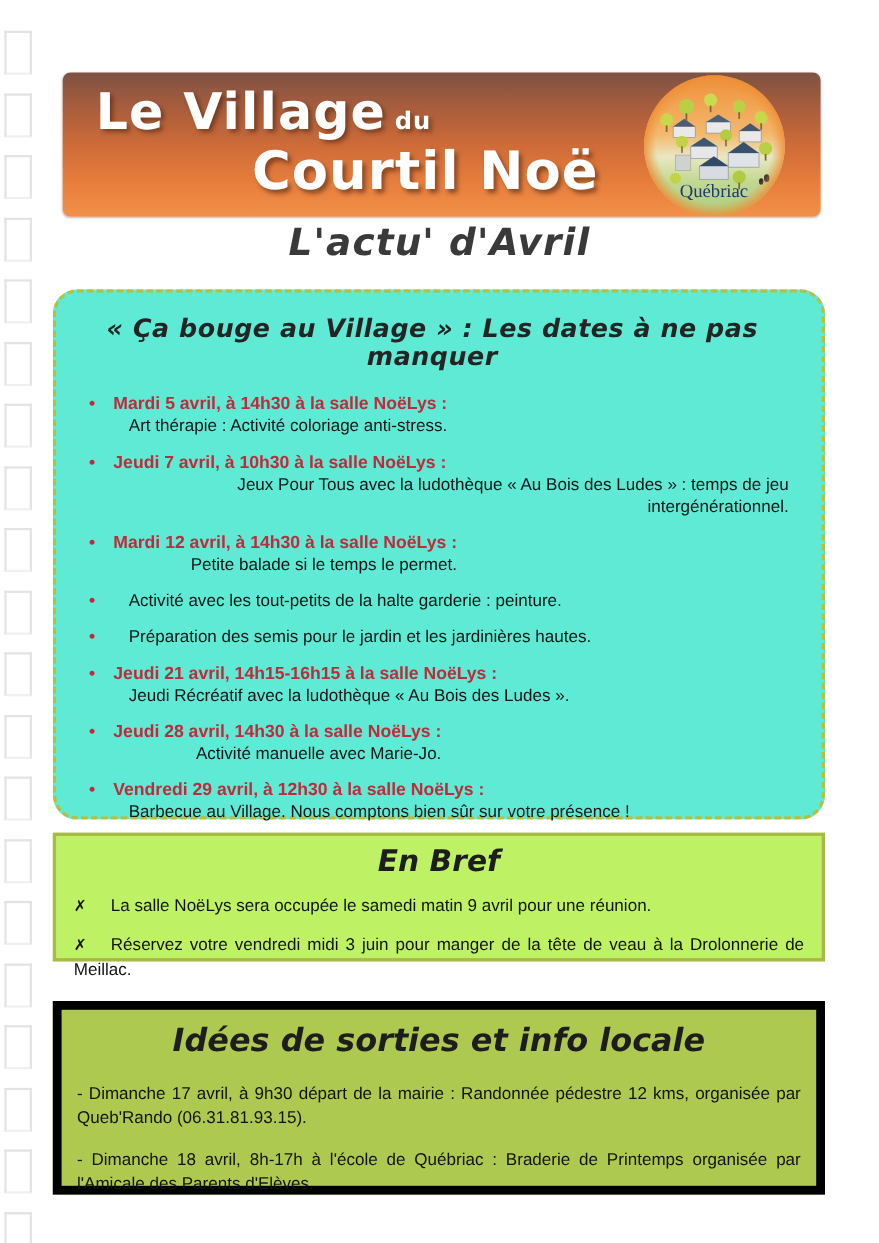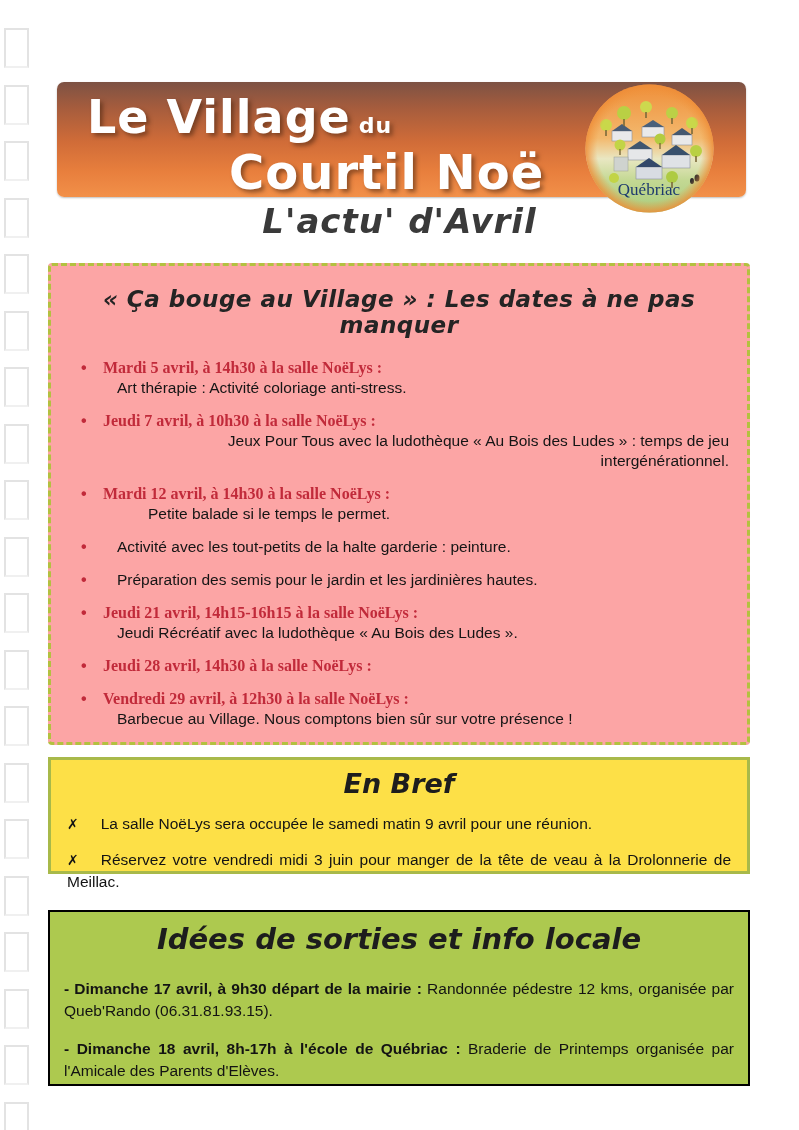--- a/index.html
+++ b/index.html
@@ -16,22 +16,22 @@
   .hole {
     position: absolute;
     left: 4px; width: 25px; height: 40px;
     border: 2px solid #e3e3e3;
     border-bottom-color: #f0f0f0;
     background: #ffffff;
   }
 
   
   .banner {
-    position: absolute; left: 57px; top: 82px;
-    width: 689px; height: 115px;
+    position: absolute; left: 57px; top: 66px;
+    width: 689px; height: 131px;
     border-radius: 7px;
     background: linear-gradient(180deg, #7d5244 0%, #a55c3d 22%, #d06c38 52%, #e87f3d 78%, #f29049 100%);
     box-shadow: 0 1px 2px rgba(0,0,0,0.25);
   }
   .banner-line1 {
     position: absolute; left: 30px; top: 8px;
     color: #ffffff; font-weight: bold; font-size: 46px;
     letter-spacing: 1px;
     text-shadow: 3px 3px 4px rgba(70,35,15,0.55);
     font-family: "DejaVu Sans", sans-serif;
@@ -59,23 +59,23 @@
     font-size: 34px; font-weight: bold; font-style: italic;
     color: #3a3a3a;
     letter-spacing: 1px;
   }
 
   
   .events-box {
     position: absolute; left: 48px; top: 263px;
     width: 702px; height: 482px;
     border: 3px dashed #b3c140;
-    border-radius: 4px;
-    background: #fca5a5;
-    padding: 20px 18px 0 18px;
+    border-radius: 22px;
+    background: #5eead4;
+    padding: 20px 30px 0 18px;
   }
   .events-title {
     text-align: center;
     font-family: "DejaVu Sans", sans-serif;
     font-size: 23px; font-weight: bold; font-style: italic;
     color: #242424;
     letter-spacing: 0.5px;
     margin-bottom: 20px;
   }
   .event {
@@ -83,34 +83,33 @@
     margin-bottom: 13px;
   }
   .event-bullet {
     color: #c12a3a; font-weight: bold; font-size: 16px;
     width: 34px; padding-left: 12px; flex: 0 0 auto;
     line-height: 20px;
   }
   .event-heading {
     color: #c12a3a; font-weight: bold; font-size: 16px;
     line-height: 20px;
-    font-family: Liberation Serif, serif;
   }
   .event-detail {
     color: #151515; font-size: 15.5px;
     line-height: 20px;
     margin-left: 14px;
     text-align: right;
   }
 
   
   .brief-box {
     position: absolute; left: 48px; top: 757px;
     width: 702px; height: 117px;
-    background: #fde047;
+    background: #bef264;
     border: 3px solid #a8b94a;
     padding: 8px 16px 0 16px;
   }
   .brief-title {
     text-align: center;
     font-family: "DejaVu Sans", sans-serif;
     font-size: 27px; font-weight: bold; font-style: italic;
     color: #1d1d1d;
     margin-bottom: 14px;
   }
@@ -124,37 +123,37 @@
     font-family: "DejaVu Sans", sans-serif;
     font-weight: bold; font-size: 14px;
     padding-right: 22px;
   }
 
   
   .outings-box {
     position: absolute; left: 48px; top: 910px;
     width: 702px; height: 176px;
     background: #adc94f;
-    border: 2px solid #000000;
+    border: 8px solid #000000;
     padding: 10px 14px 0 14px;
   }
   .outings-title {
     text-align: center;
     font-family: "DejaVu Sans", sans-serif;
     font-size: 29px; font-weight: bold; font-style: italic;
     color: #1d1d1d;
     margin-bottom: 22px;
   }
   .outing-item {
     font-size: 15.5px; color: #131313;
     line-height: 22px;
     text-align: justify;
     margin-bottom: 16px;
   }
-  .outing-bold { font-weight: bold; }
+  .outing-bold { font-weight: normal; }
 </style>
 </head>
 <body>
 
 <div id="holes">
     <div class="hole" style="top: 28px;"></div>
     <div class="hole" style="top: 84.5px;"></div>
     <div class="hole" style="top: 141px;"></div>
     <div class="hole" style="top: 197.5px;"></div>
     <div class="hole" style="top: 254px;"></div>
@@ -283,20 +282,21 @@
     <span class="event-bullet">•</span>
     <div>
       <div class="event-heading">Jeudi 21 avril, 14h15-16h15 à la salle NoëLys :</div>
       <div class="event-detail">Jeudi Récréatif avec la ludothèque « Au Bois des Ludes ».</div>
     </div>
   </div>
   <div class="event">
     <span class="event-bullet">•</span>
     <div>
       <div class="event-heading">Jeudi 28 avril, 14h30 à la salle NoëLys :</div>
+      <div class="event-detail">Activité manuelle avec Marie-Jo.</div>
     </div>
   </div>
   <div class="event">
     <span class="event-bullet">•</span>
     <div>
       <div class="event-heading">Vendredi 29 avril, à 12h30 à la salle NoëLys :</div>
       <div class="event-detail">Barbecue au Village. Nous comptons bien sûr sur votre présence !</div>
     </div>
   </div>
 </div>

